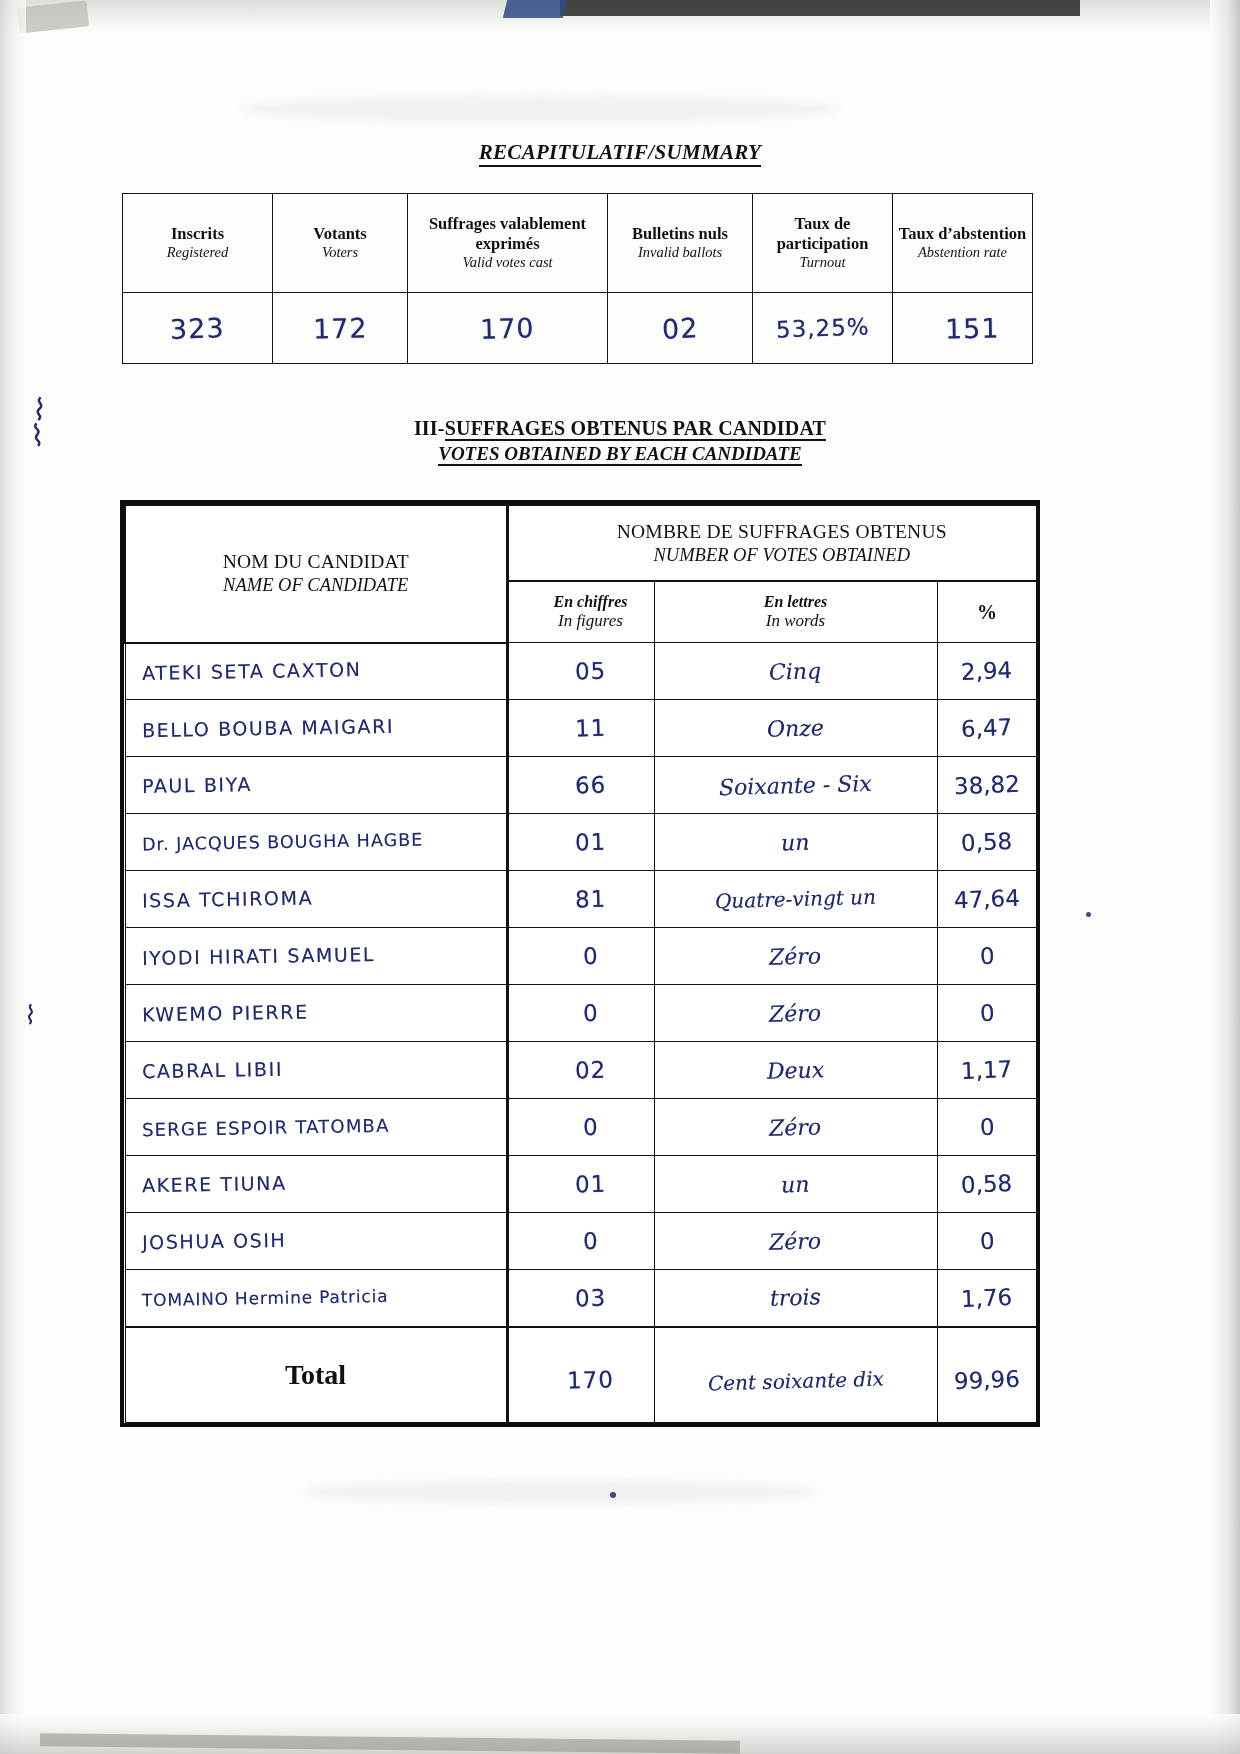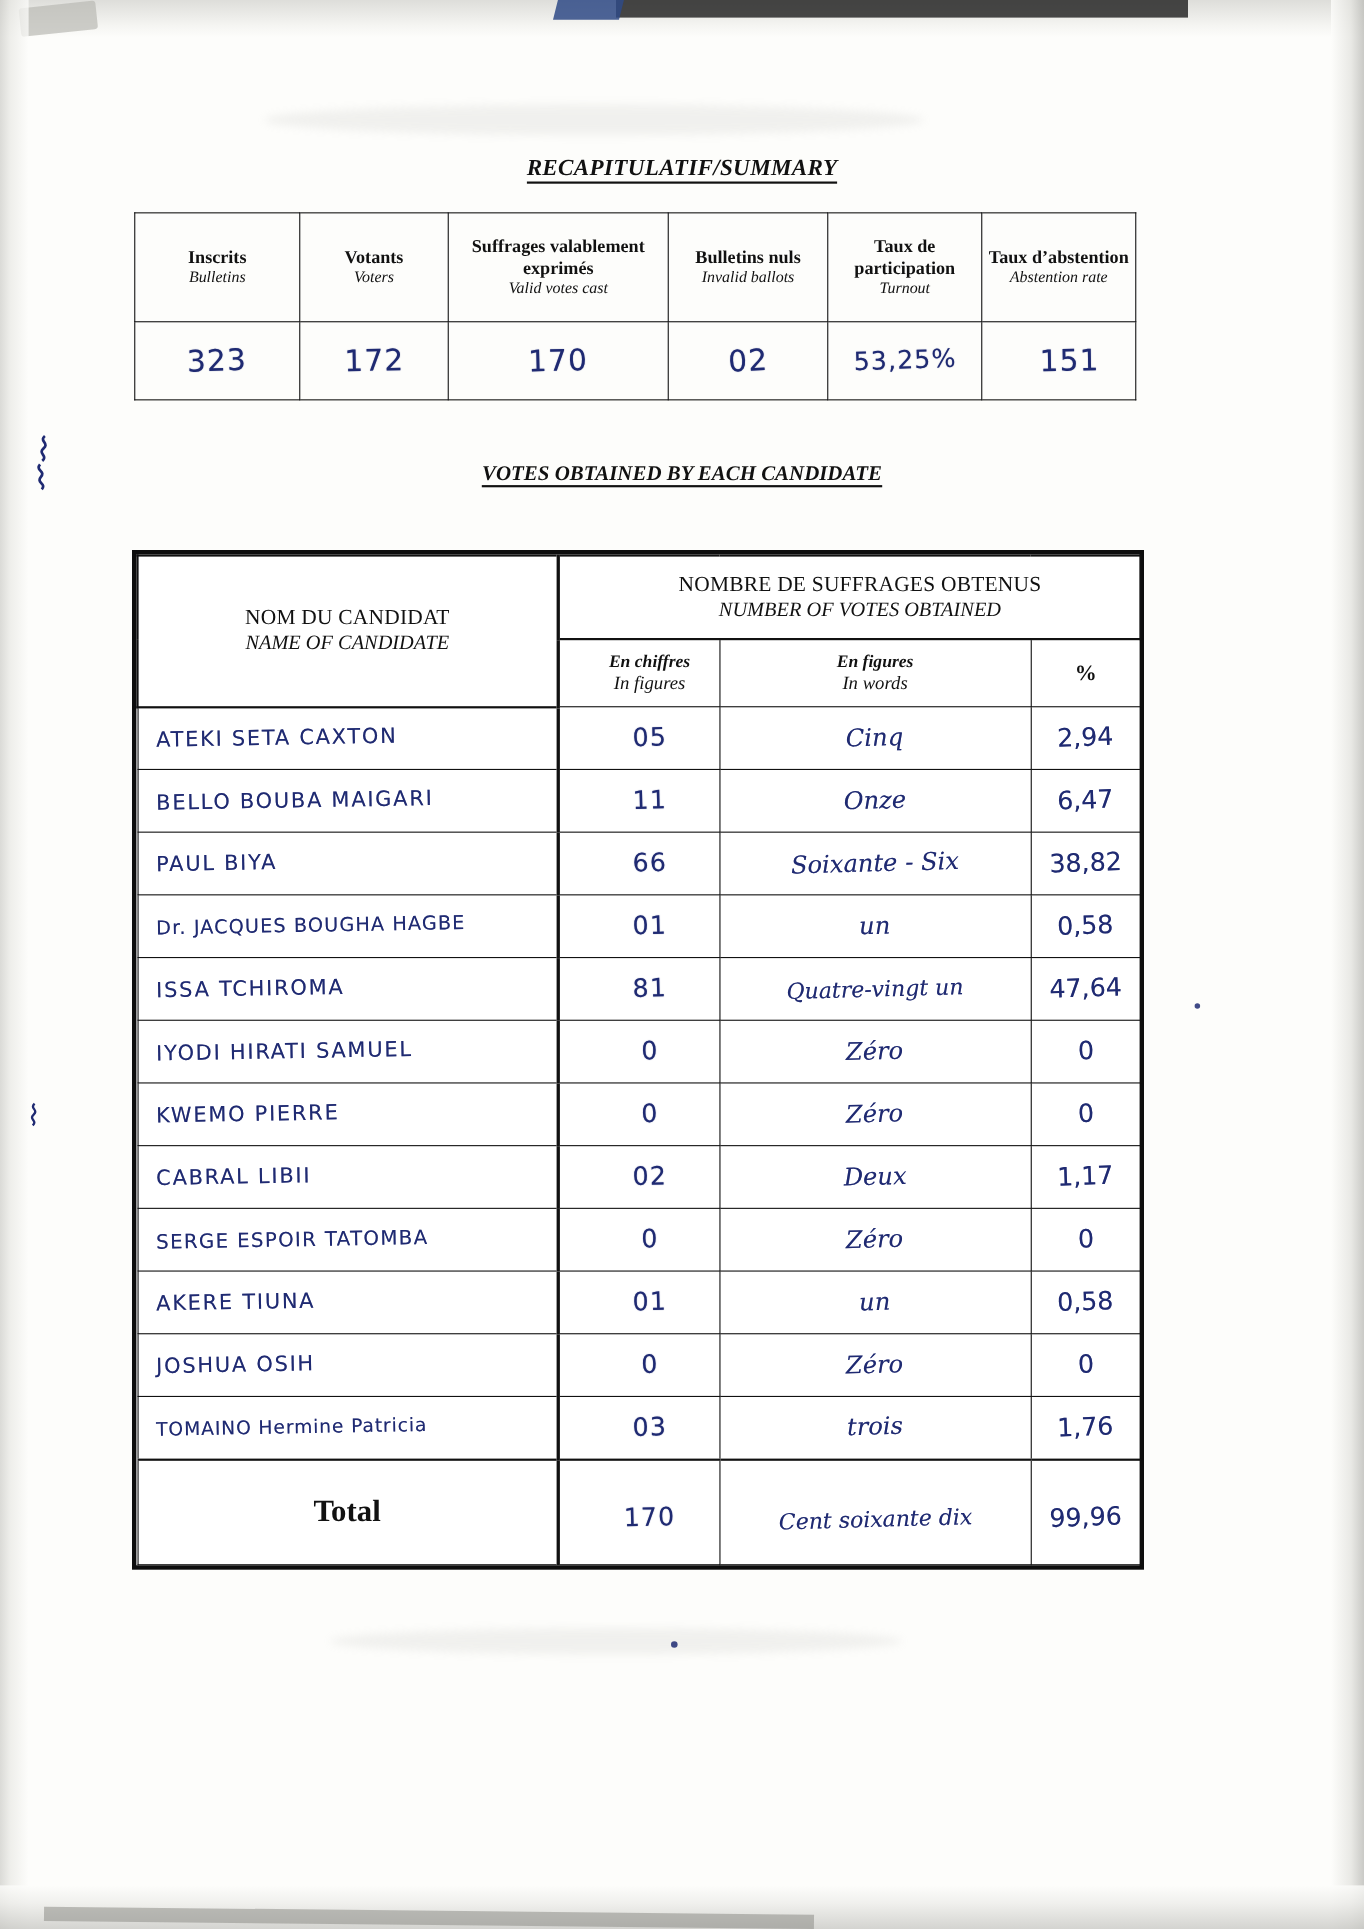--- a/index.html
+++ b/index.html
@@ -304,21 +304,21 @@
         <col style="width:135px">
         <col style="width:200px">
       <col style="width:145px">
         <col style="width:140px">
         <col style="width:140px">
     </colgroup>
     <tbody>
       <tr>
         <td class="hd">
           <span class="fr">Inscrits</span>
-          <span class="en">Bulletins</span>
+          <span class="en">Registered</span>
         </td>
         <td class="hd">
           <span class="fr">Votants</span>
           <span class="en">Voters</span>
         </td>
         <td class="hd">
           <span class="fr">Suffrages valablement exprimés</span>
           <span class="en">Valid votes cast</span>
         </td>
         <td class="hd">
@@ -351,20 +351,21 @@
           <span class="hw hw-sm" style="transform:rotate(-2deg);">53,25%</span>
         </td>
         <td class="val">
           <span class="hw" style="transform:rotate(-1deg);margin-left:20px;">151</span>
         </td>
       </tr>
     </tbody>
   </table>
 
   <div class="section-head">
+    <div class="l1"><span>III-</span><span class="ul">SUFFRAGES OBTENUS PAR CANDIDAT</span></div>
     <div class="l2"><span>VOTES OBTAINED BY EACH CANDIDATE</span></div>
   </div>
 
   <div class="cand-wrap">
     <table class="cand-table">
       <colgroup>
         <col style="width:382px">
           <col style="width:147px">
           <col style="width:283px">
           <col style="width:100px">
@@ -379,21 +380,21 @@
             <span class="fr">NOMBRE DE SUFFRAGES OBTENUS</span>
             <span class="en">NUMBER OF VOTES OBTAINED</span>
           </td>
         </tr>
         <tr>
           <td class="hdr-sub thick-col">
             <span class="fr">En chiffres</span>
             <span class="en">In figures</span>
           </td>
           <td class="hdr-sub">
-            <span class="fr">En figures</span>
+            <span class="fr">En lettres</span>
             <span class="en">In words</span>
           </td>
           <td class="hdr-sub hdr-pct">%</td>
         </tr>
       </thead>
       <tbody>
         <tr>
           <td class="c-name"><span class="hw-name">ATEKI   SETA   CAXTON</span></td>
           <td class="c-fig thick-col"><span class="hw hw-sm">05</span></td>
           <td class="c-words"><span class="hw-words">Cinq</span></td>

